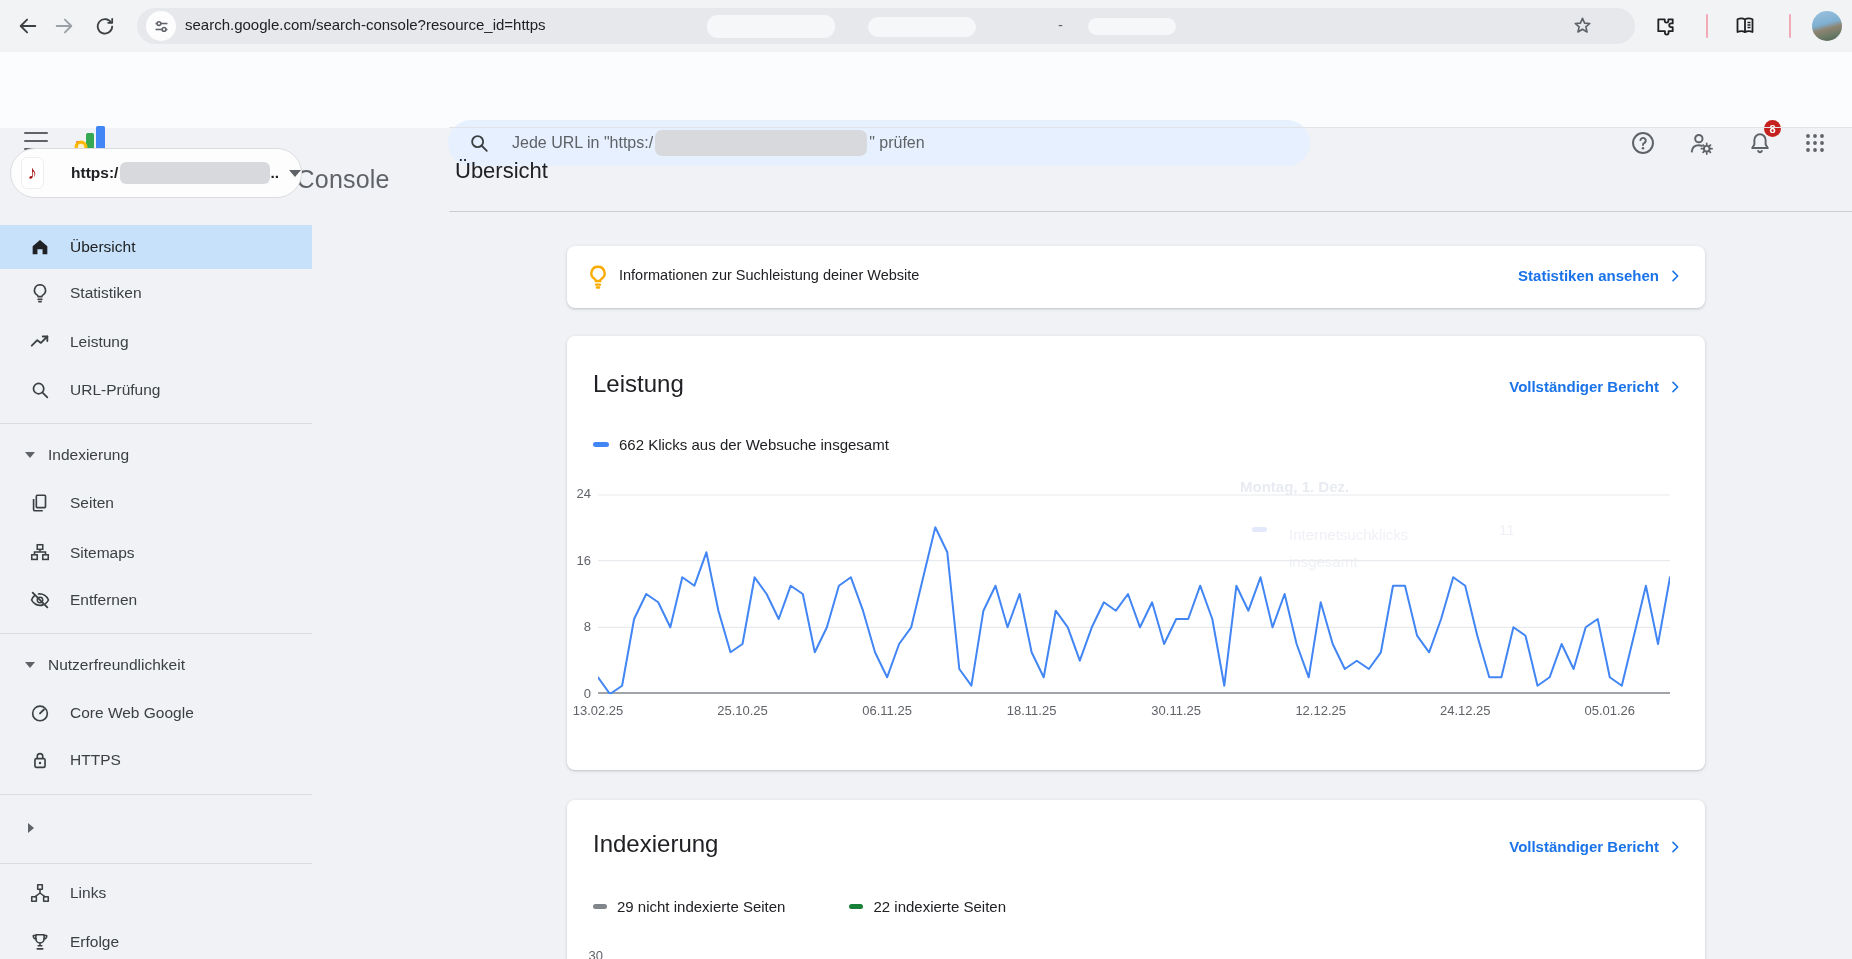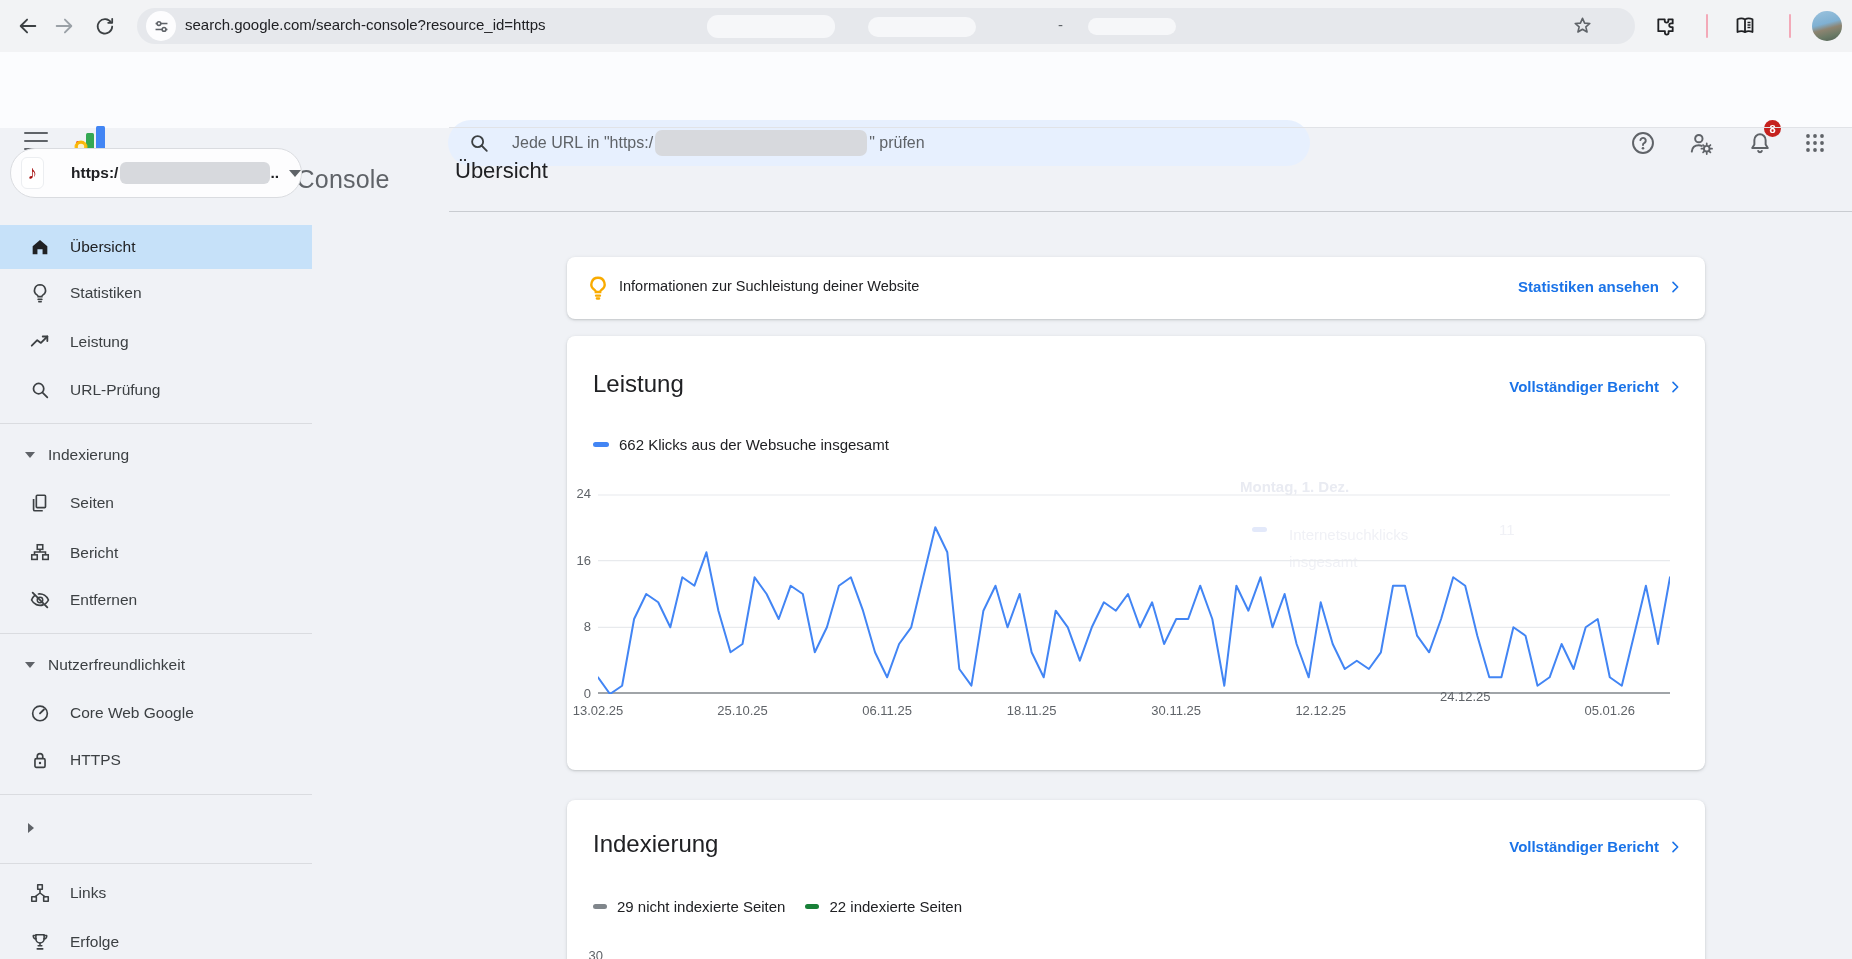--- a/index.html
+++ b/index.html
@@ -261,21 +261,21 @@
   </div>
   <div class="nav-item" style="top:403px;">
     <div class="nav-ic">
         <svg width="22" height="22" viewBox="0 0 24 24" fill="none" stroke="#3c4043" stroke-width="1.7">
           <rect x="9" y="3" width="6" height="5"></rect>
           <path d="M12 8v3M6 14v-3h12v3"></path>
           <rect x="3" y="14" width="6" height="5"></rect>
           <rect x="15" y="14" width="6" height="5"></rect>
         </svg>
       </div>
-    <div class="nav-lab">Bericht</div>
+    <div class="nav-lab">Sitemaps</div>
   </div>
   <div class="nav-item" style="top:450px;">
     <div class="nav-ic">
         <svg width="22" height="22" viewBox="0 0 24 24" fill="none" stroke="#3c4043" stroke-width="1.8" stroke-linecap="round">
           <path d="M10.3 5.4A10.4 10.4 0 0 1 21.2 12a10.8 10.8 0 0 1-3.1 3.9M6.3 6.9A10.9 10.9 0 0 0 2.8 12a10.3 10.3 0 0 0 12.6 5.3"></path>
           <circle cx="12" cy="12" r="3" stroke-width="1.6"></circle>
           <line x1="4" y1="4" x2="20" y2="20" stroke-width="2"></line>
         </svg>
       </div>
     <div class="nav-lab">Entfernen</div>
@@ -335,21 +335,21 @@
         </svg>
       </div>
     <div class="nav-lab">Erfolge</div>
   </div>
 </div>
 
 <div id="hdrdiv"></div>
 <div id="pagetitle">Übersicht</div>
 <div id="titlediv"></div>
 
-<div class="card" style="top:246px;height:62px;margin-top:11px;">
+<div class="card" style="top:246px;height:62px;">
   <div class="abs" style="left:17px;top:17px;">
     <svg width="28" height="28" viewBox="0 0 24 24" fill="none" stroke="#f9ab00" stroke-width="2" stroke-linecap="round">
         <path d="M12 3.2a5.6 5.6 0 0 0-3.1 10.3c.75.5 1.2 1.1 1.2 1.9h3.8c0-.8.45-1.4 1.2-1.9A5.6 5.6 0 0 0 12 3.2z"></path>
         <path d="M10.3 18.6h3.4M11 21h2"></path>
       </svg>
   </div>
   <div class="abs" style="left:52px;top:21px;font-size:14.5px;color:#202124;">Informationen zur Suchleistung deiner Website</div>
   <div class="card-link" style="top:21px;">
     <span>Statistiken ansehen</span>
     <svg width="16" height="16" viewBox="0 0 24 24">
@@ -395,34 +395,34 @@
       </g>
     <polyline id="perfline" fill="none" stroke-width="2" stroke-linejoin="round" stroke-linecap="round" points="0.0,183.3 12.0,200.0 24.1,191.7 36.1,125.0 48.2,100.0 60.2,108.3 72.3,133.3 84.3,83.3 96.4,91.7 108.4,58.3 120.4,116.7 132.5,158.3 144.5,150.0 156.6,83.3 168.6,100.0 180.7,125.0 192.7,91.7 204.8,100.0 216.8,158.3 228.9,133.3 240.9,91.7 252.9,83.3 265.0,116.7 277.0,158.3 289.1,183.3 301.1,150.0 313.2,133.3 325.2,83.3 337.3,33.3 349.3,58.3 361.3,175.0 373.4,191.7 385.4,116.7 397.5,91.7 409.5,133.3 421.6,100.0 433.6,158.3 445.7,183.3 457.7,116.7 469.8,133.3 481.8,166.7 493.8,133.3 505.9,108.3 517.9,116.7 530.0,100.0 542.0,133.3 554.1,108.3 566.1,150.0 578.2,125.0 590.2,125.0 602.2,91.7 614.3,125.0 626.3,191.7 638.4,91.7 650.4,116.7 662.5,83.3 674.5,133.3 686.6,100.0 698.6,150.0 710.7,183.3 722.7,108.3 734.7,150.0 746.8,175.0 758.8,166.7 770.9,175.0 782.9,158.3 795.0,91.7 807.0,91.7 819.1,141.7 831.1,158.3 843.1,125.0 855.2,83.3 867.2,91.7 879.3,141.7 891.3,183.3 903.4,183.3 915.4,133.3 927.5,141.7 939.5,191.7 951.6,183.3 963.6,150.0 975.6,175.0 987.7,133.3 999.7,125.0 1011.8,183.3 1023.8,191.7 1035.9,141.7 1047.9,91.7 1060.0,150.0 1072.0,83.3" stroke="#4285f4"></polyline>
   </svg>
   <div id="x-labels">
       <div class="xlab" style="left: -11px; top: 367px;">13.02.25</div>
       <div class="xlab" style="left: 133.539px; top: 367px;">25.10.25</div>
       <div class="xlab" style="left: 278.079px; top: 367px;">06.11.25</div>
       <div class="xlab" style="left: 422.618px; top: 367px;">18.11.25</div>
       <div class="xlab" style="left: 567.157px; top: 367px;">30.11.25</div>
       <div class="xlab" style="left: 711.697px; top: 367px;">12.12.25</div>
-      <div class="xlab" style="left: 856.236px; top: 353px;">24.12.25</div>
+      <div class="xlab" style="left: 856.236px; top: 367px;">24.12.25</div>
       <div class="xlab" style="left: 1000.78px; top: 367px;">05.01.26</div>
     </div>
 </div>
 
 <div class="card" style="top:800px;height:320px;">
   <div class="card-title" style="top:30px;">Indexierung</div>
   <div class="card-link" style="top:38px;">
     <span>Vollständiger Bericht</span>
     <svg width="16" height="16" viewBox="0 0 24 24">
         <polyline points="9,5 16,12 9,19" fill="none" stroke="#1a73e8" stroke-width="2.4" stroke-linecap="round" stroke-linejoin="round"></polyline>
       </svg>
   </div>
-  <div class="abs" style="left:26px;top:98px;display:flex;gap:20px;">
+  <div class="abs" style="left:26px;top:98px;display:flex;gap:64px;">
     <div class="legend-row">
       <span class="dash" style="background:#80868b;width:14px;"></span>
       <span>29 nicht indexierte Seiten</span>
     </div>
     <div class="legend-row">
       <span class="dash" style="background:#188038;width:14px;"></span>
       <span>22 indexierte Seiten</span>
     </div>
   </div>
   <div class="abs" style="left:12px;top:148px;width:24px;text-align:right;font-size:13px;color:#5f6368;">30</div>

